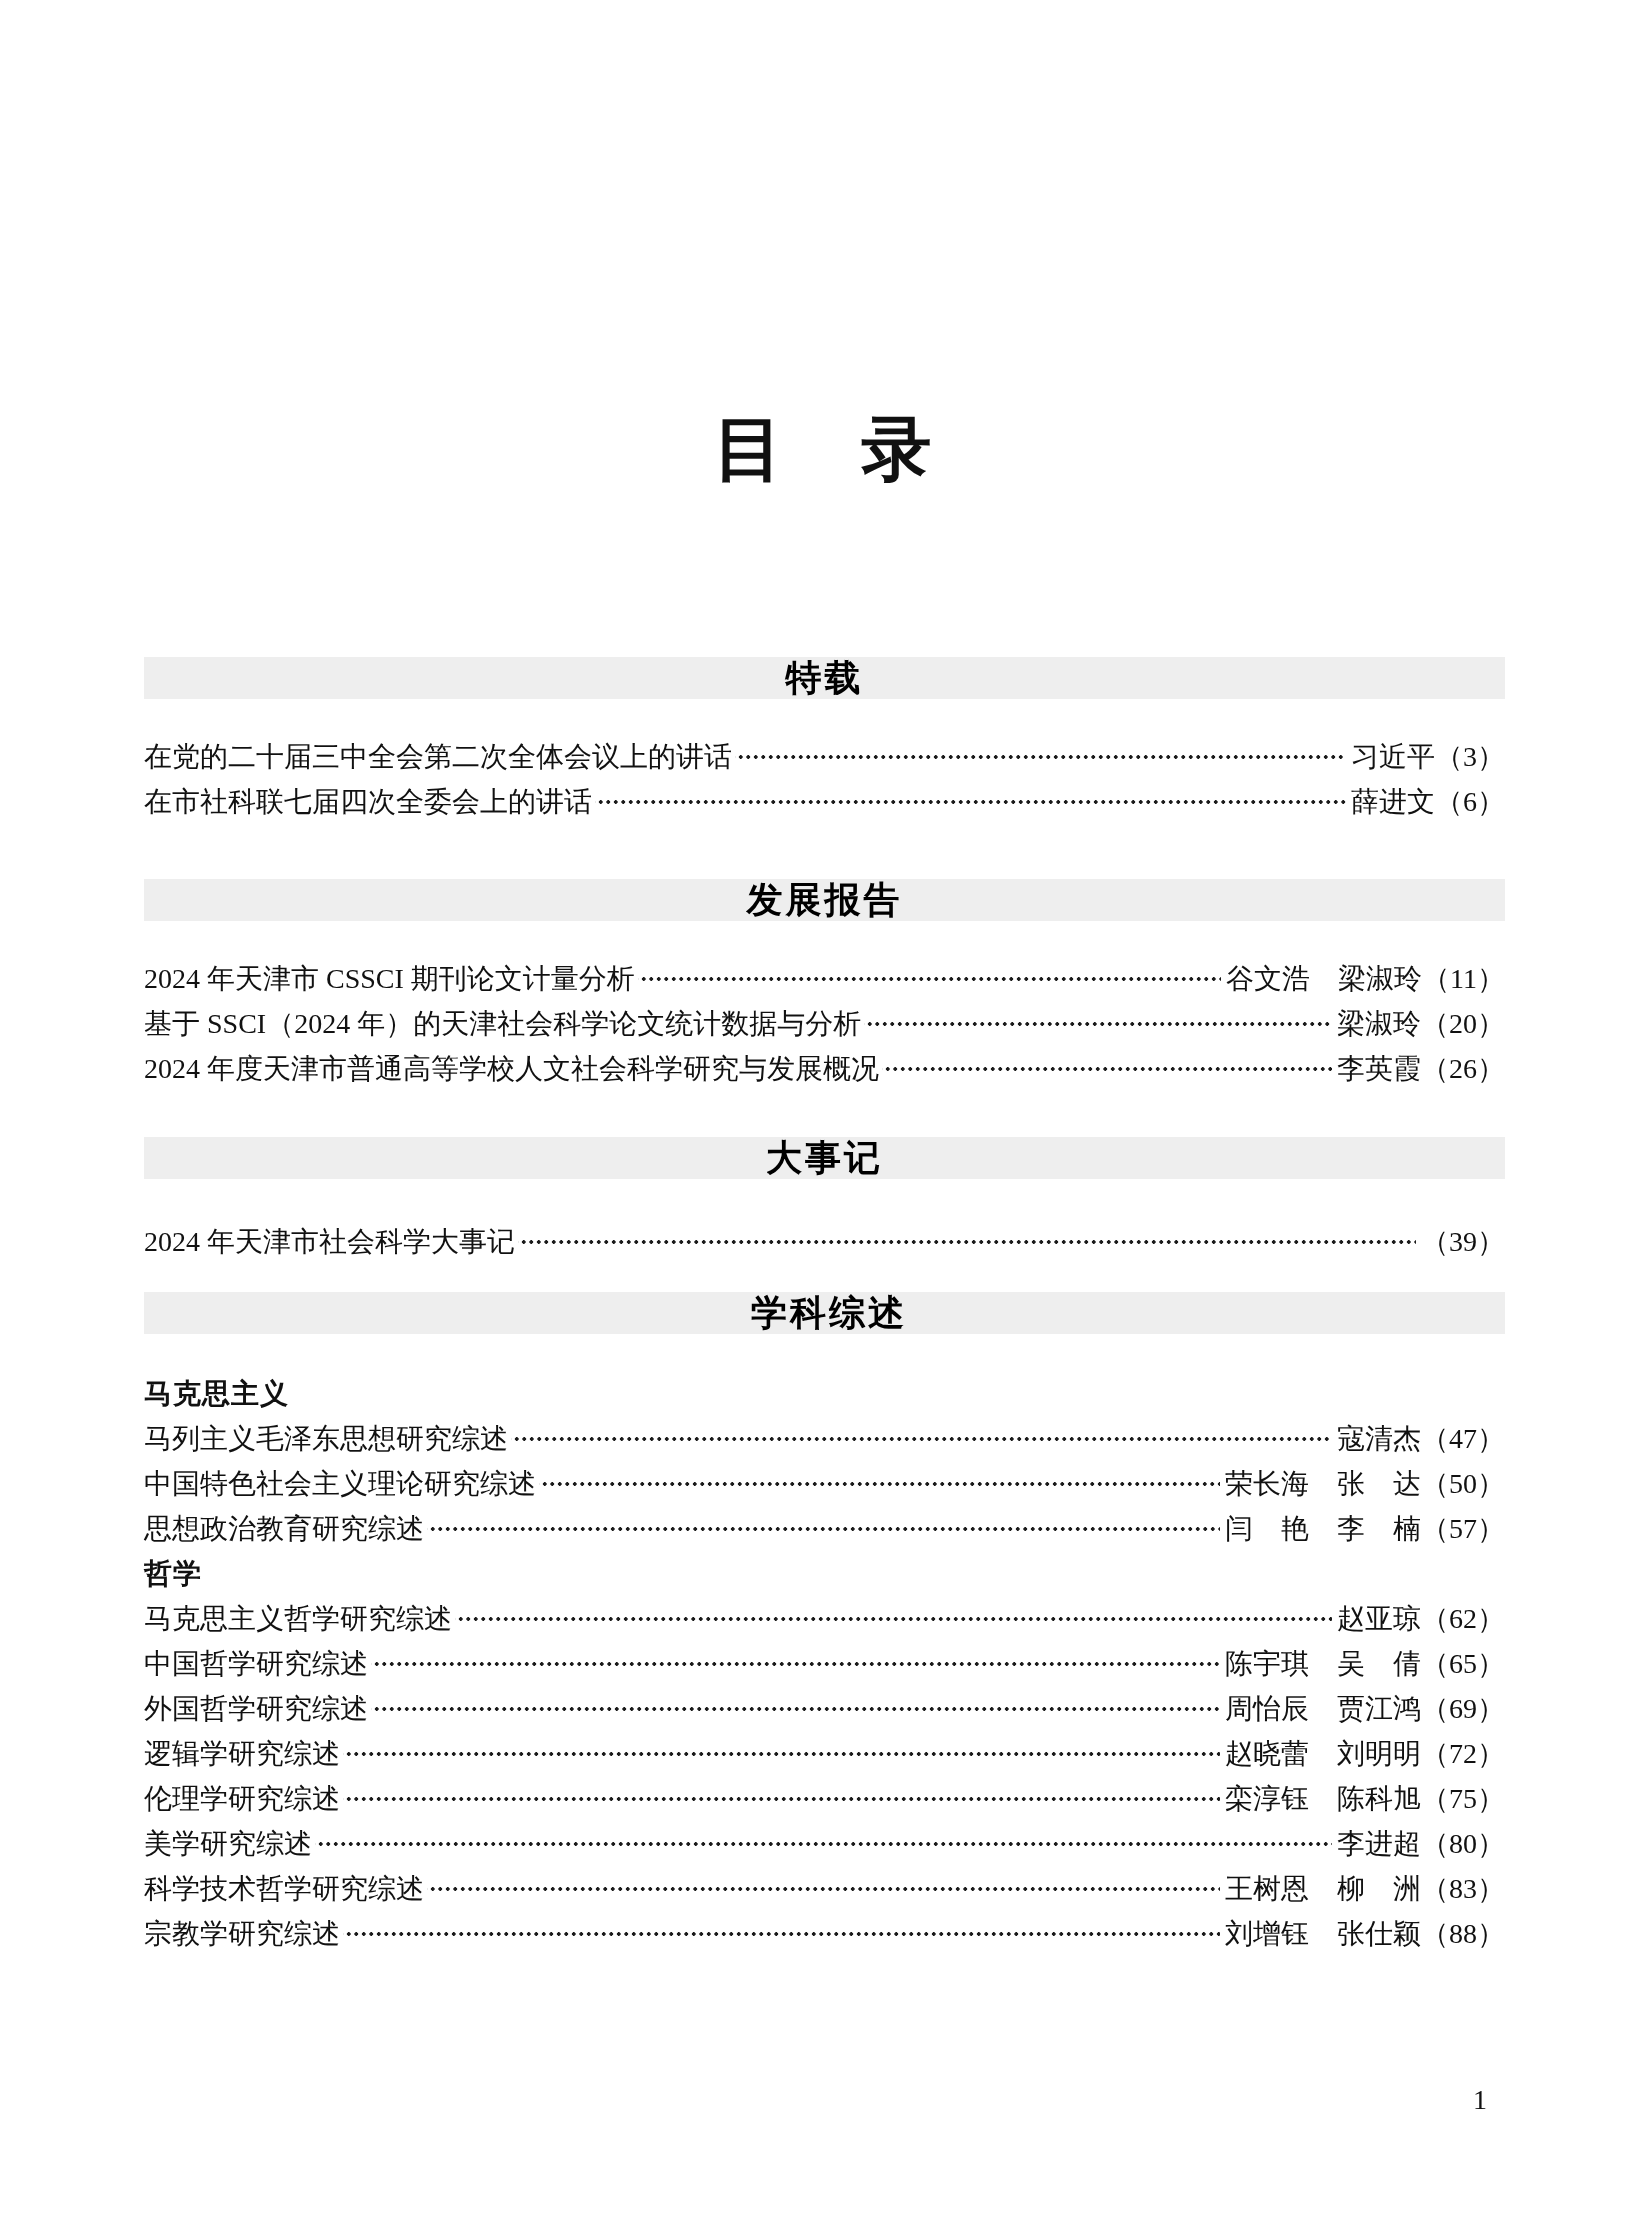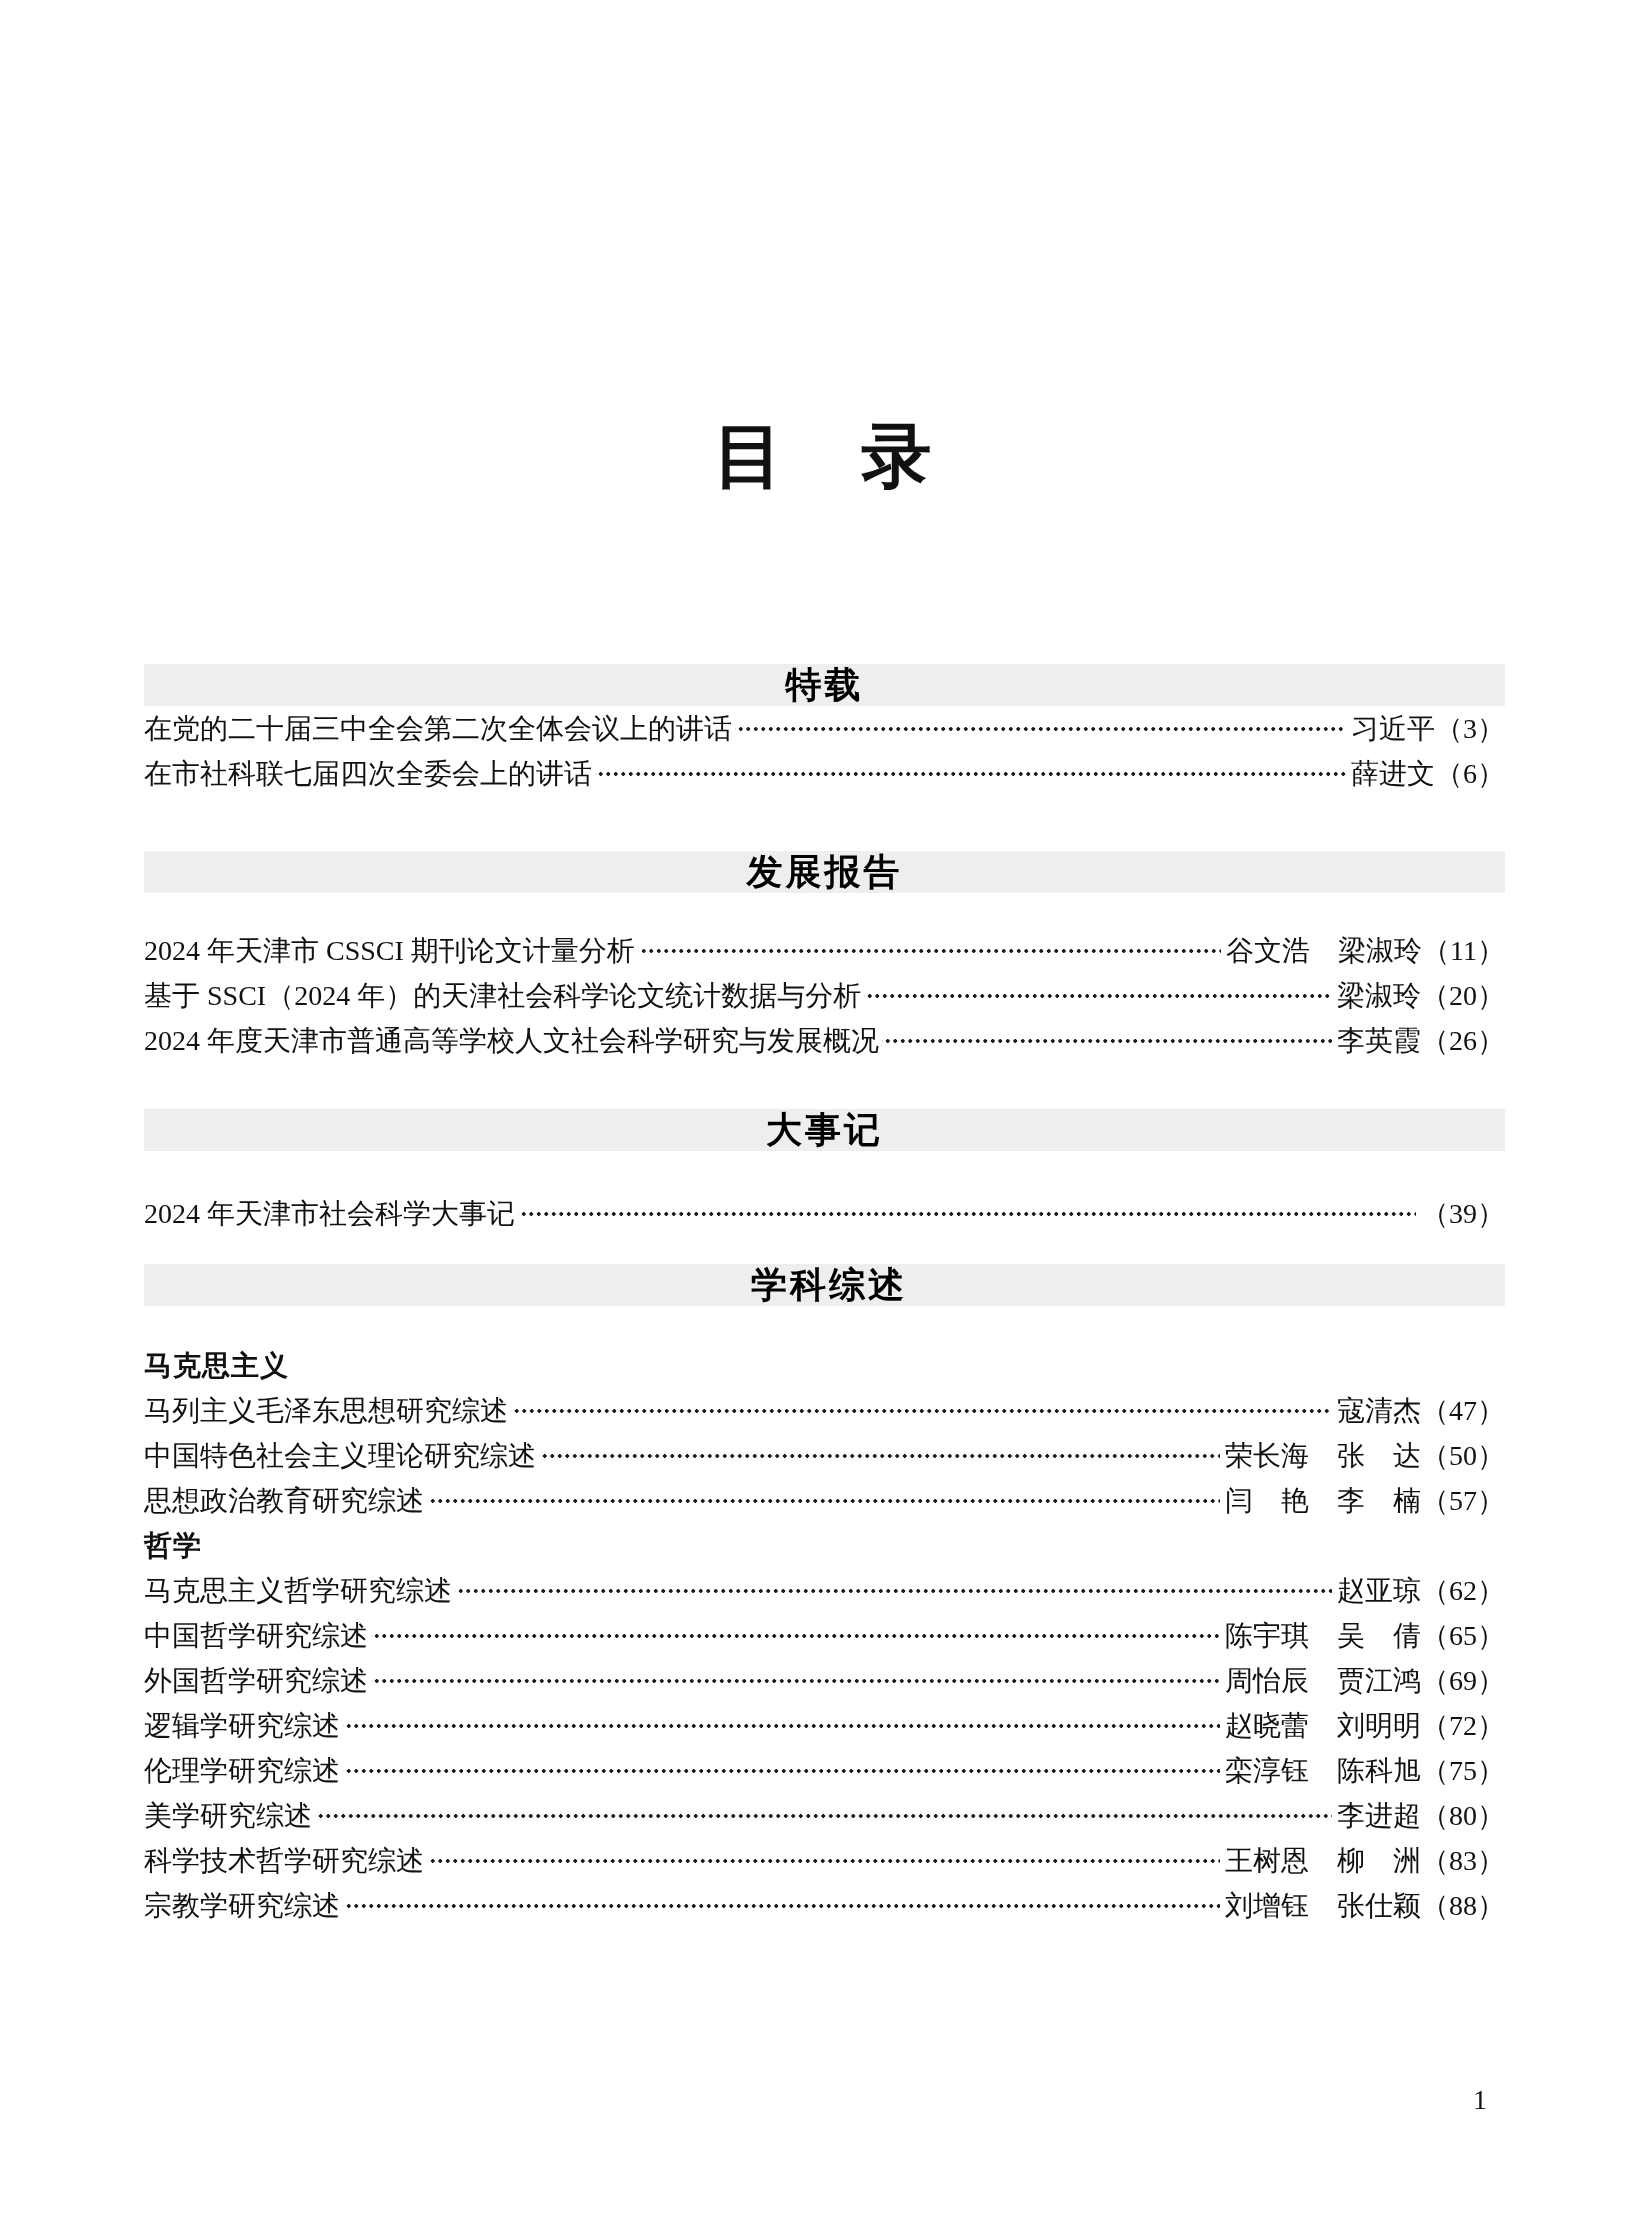--- a/index.html
+++ b/index.html
@@ -9,21 +9,21 @@
     width: 1646px;
     height: 2234px;
     background: #ffffff;
     color: #111111;
     font-family: "Liberation Serif", "DejaVu Serif", serif;
     overflow: hidden;
   }
   .content {
     position: absolute;
     left: 144px;
-    top: 7px;
+    top: 0;
     width: 1361px;
   }
   .doc-title {
     margin-top: 401px;
     height: 97px;
     line-height: 97px;
     text-align: center;
     font-size: 70px;
     font-weight: 700;
     letter-spacing: 4px;
@@ -38,21 +38,21 @@
     font-family: "Liberation Sans", "DejaVu Sans", sans-serif;
     font-weight: 700;
     font-size: 36px;
     letter-spacing: 3px;
     color: #000000;
   }
   .bar-tezai     { margin-top: 159px; }
   .bar-fazhan    { margin-top: 55px; }
   .bar-dashiji   { margin-top: 46px; }
   .bar-xueke     { margin-top: 28px; padding-left: 9px; }
-  .entries-tezai   { }
+  .entries-tezai   { margin-top: 35px; }
   .entries-fazhan  { margin-top: 35px; }
   .entries-dashiji { margin-top: 40px; }
   .entries-xueke   { margin-top: 37px; }
   .toc-row {
     height: 45px;
     display: flex;
     align-items: center;
     font-size: 28px;
     white-space: nowrap;
   }

